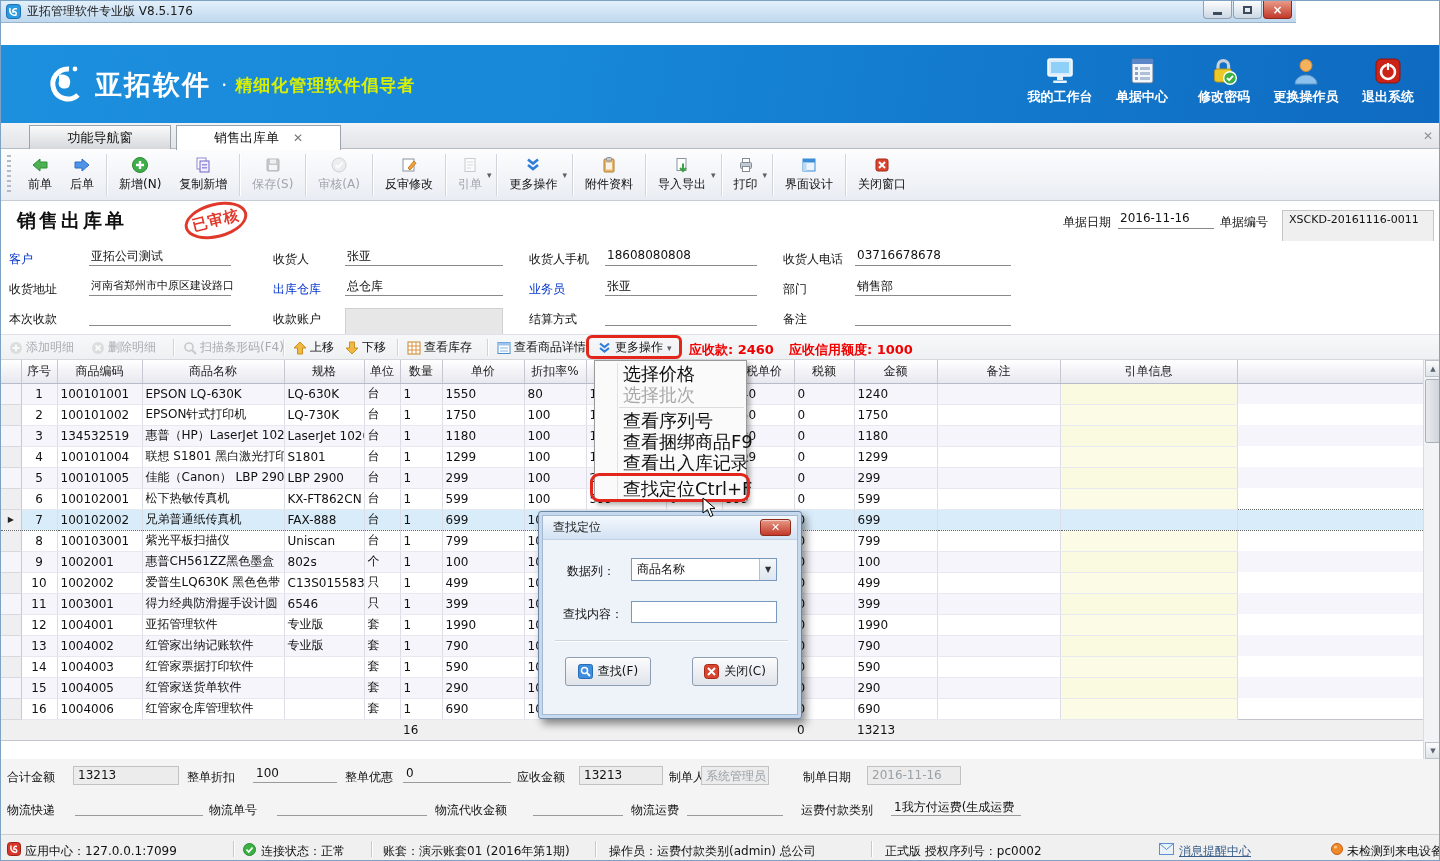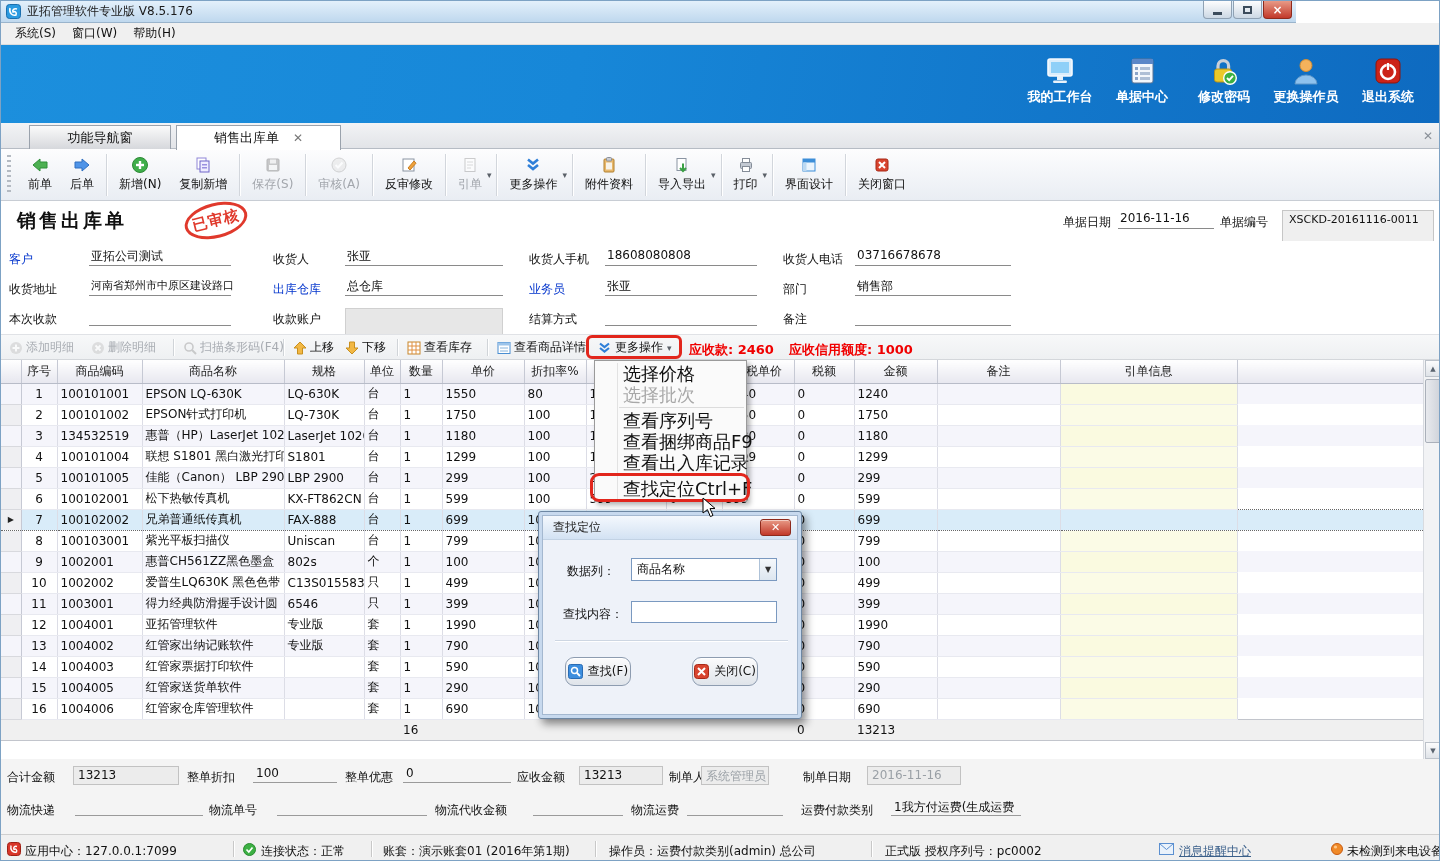--- a/index.html
+++ b/index.html
@@ -146,21 +146,21 @@
   .dropdown{position:absolute;left:88px;top:42px;width:146px;height:23px;background:#fff;
     border:1px solid #7a99c0;display:flex;align-items:center;cursor:pointer;}
   .dropdown .dval{padding-left:5px;flex:1;}
   .dropdown .dbtn{width:17px;height:100%;border-left:1px solid #aec2d8;
     background:linear-gradient(#f5f8fb,#dde6f0);display:flex;align-items:center;justify-content:center;
     font-size:8px;color:#333;}
   .dlg-input{position:absolute;left:88px;top:85px;width:146px;height:22px;background:#fff;
     border:1px solid #7a99c0;font-size:12px;padding:0 4px;font-family:"DejaVu Sans",sans-serif;}
   .dlg-sep{position:absolute;left:12px;top:124px;width:233px;height:1px;background:#cdd6e2;
     box-shadow:0 1px 0 #fff;}
-  .dlg-btn{position:absolute;top:141px;width:66px;height:29px;border:1px solid #8d9cb0;border-radius:9px;
+  .dlg-btn{position:absolute;top:141px;width:86px;height:29px;border:1px solid #8d9cb0;border-radius:3px;
     background:linear-gradient(#fbfbfc,#dfe4ea);display:flex;align-items:center;justify-content:center;
     font-size:12px;cursor:pointer;box-shadow:inset 0 1px 0 #fff;}
   .dlg-btn svg{margin-right:5px;}
 
   
   .cursor{position:absolute;left:701px;top:496px;z-index:50;pointer-events:none;}
 
   
   .bottompane{position:absolute;left:0;top:758px;width:1440px;height:75px;background:#f4f4f4;}
   .bp-label{position:absolute;font-size:12px;white-space:nowrap;}
@@ -192,27 +192,32 @@
       <div class="wb">
           <span class="g-min"></span>
         </div>
       <div class="wb">
           <span class="g-max"></span>
         </div>
       <div class="wb close">×</div>
     </div>
   </div>
 
-  <div class="menubar">
-    <span>系统(S)</span>
-    <span>窗口(W)</span>
-    <span>帮助(H)</span>
-  </div>
 
   <div class="banner">
+    <div class="brandrow">
+      <svg width="46" height="44">
+        <path d="M30 6 a15 15 0 1 0 9 26" stroke="#fff" stroke-width="5" fill="none"></path>
+        <path d="M20 12 C28 10 34 16 30 24 C24 28 18 24 20 18" fill="#fff"></path>
+        <circle cx="36" cy="6" r="2.4" fill="#fff"></circle>
+      </svg>
+      <span class="brand">亚拓软件</span>
+      <span class="slogan-sep">·</span>
+      <span class="slogan">精细化管理软件倡导者</span>
+    </div>
     <div class="bactions">
       <div class="baction">
         <svg width="30" height="28">
           <rect x="3" y="2" width="24" height="17" rx="2" fill="#dceefb" stroke="#f4f9fe" stroke-width="1.6"></rect>
           <rect x="6" y="5" width="18" height="11" fill="#8fd0f8"></rect>
           <rect x="12" y="19" width="6" height="4" fill="#e8f2fa"></rect>
           <rect x="8" y="23.5" width="14" height="2.6" rx="1.3" fill="#e8f2fa"></rect>
         </svg>
         <span class="blabel">我的工作台</span>
       </div>

